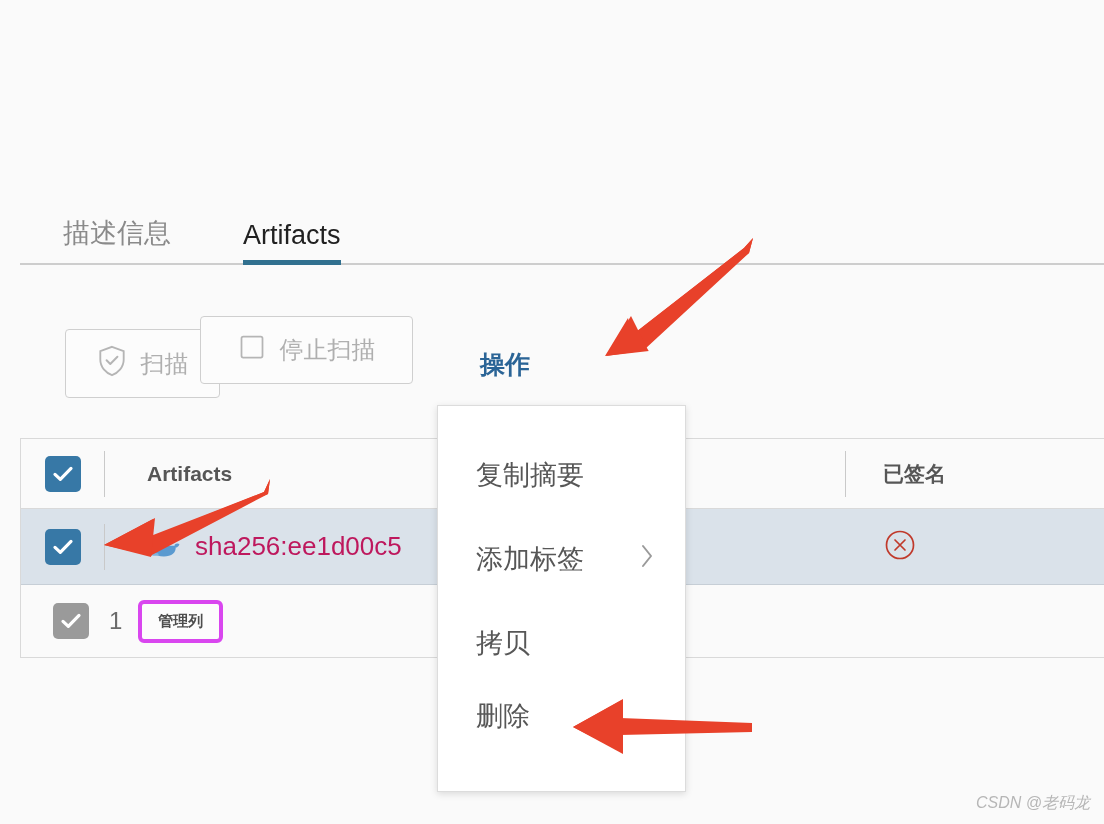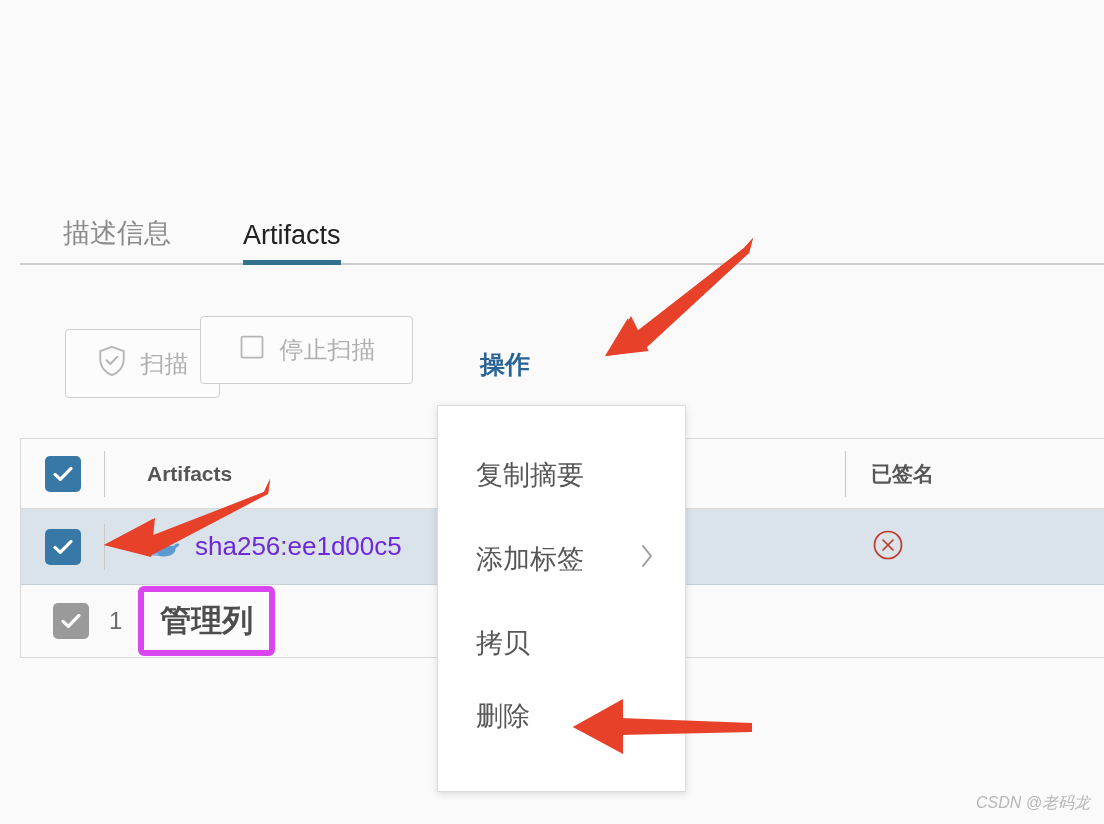--- a/index.html
+++ b/index.html
@@ -142,58 +142,58 @@
   }
   .cell-artifact {
     flex: 0 0 auto;
     width: 740px;
     padding-left: 42px;
     display: flex; align-items: center; gap: 14px;
   }
   .cell-signed {
     flex: 0 0 auto;
     width: 240px;
-    padding-left: 26px;
+    padding-left: 38px;
     display: flex; align-items: flex-end;
     position: relative;
   }
   .cell-signed::before {
     content: "";
     position: absolute;
     left: 0; top: 50%; transform: translateY(-50%);
     width: 1px; height: 46px;
     background: #c9c9c9;
   }
   #t-row-1 .cell-signed::before { background: transparent; }
   .th-label { font-size: 21px; font-weight: 700; color: #565656; white-space: nowrap; }
   .artifact-link {
-    font-size: 26px; color: #6d28d9; cursor: pointer; white-space: nowrap;
+    font-size: 26px; color: #be185d; cursor: pointer; white-space: nowrap;
   }
 
   .cbx {
     width: 36px; height: 36px;
     border-radius: 5px;
     display: flex; align-items: center; justify-content: center;
     cursor: pointer;
   }
   .cbx.blue { background: #3778A6; }
   .cbx.grey { background: #9a9a9a; }
   .cbx svg { display: block; }
 
   #t-foot .foot-inner {
     display: flex; align-items: center; gap: 16px;
     padding-left: 32px;
   }
   #foot-count { font-size: 24px; color: #6a6a6a; margin-left: 4px; }
   #btn-columns {
-    border: 6px solid #d946ef;
+    border: 4px solid #d946ef;
     border-radius: 6px;
     background: #fcfcfc;
     color: #4d4d4d;
-    font-size: 31px;
+    font-size: 15px;
     font-weight: 700;
     padding: 8px 16px;
     cursor: pointer;
     white-space: nowrap;
   }
 
   
   #menu {
     position: absolute;
     left: 437px; top: 405px;

